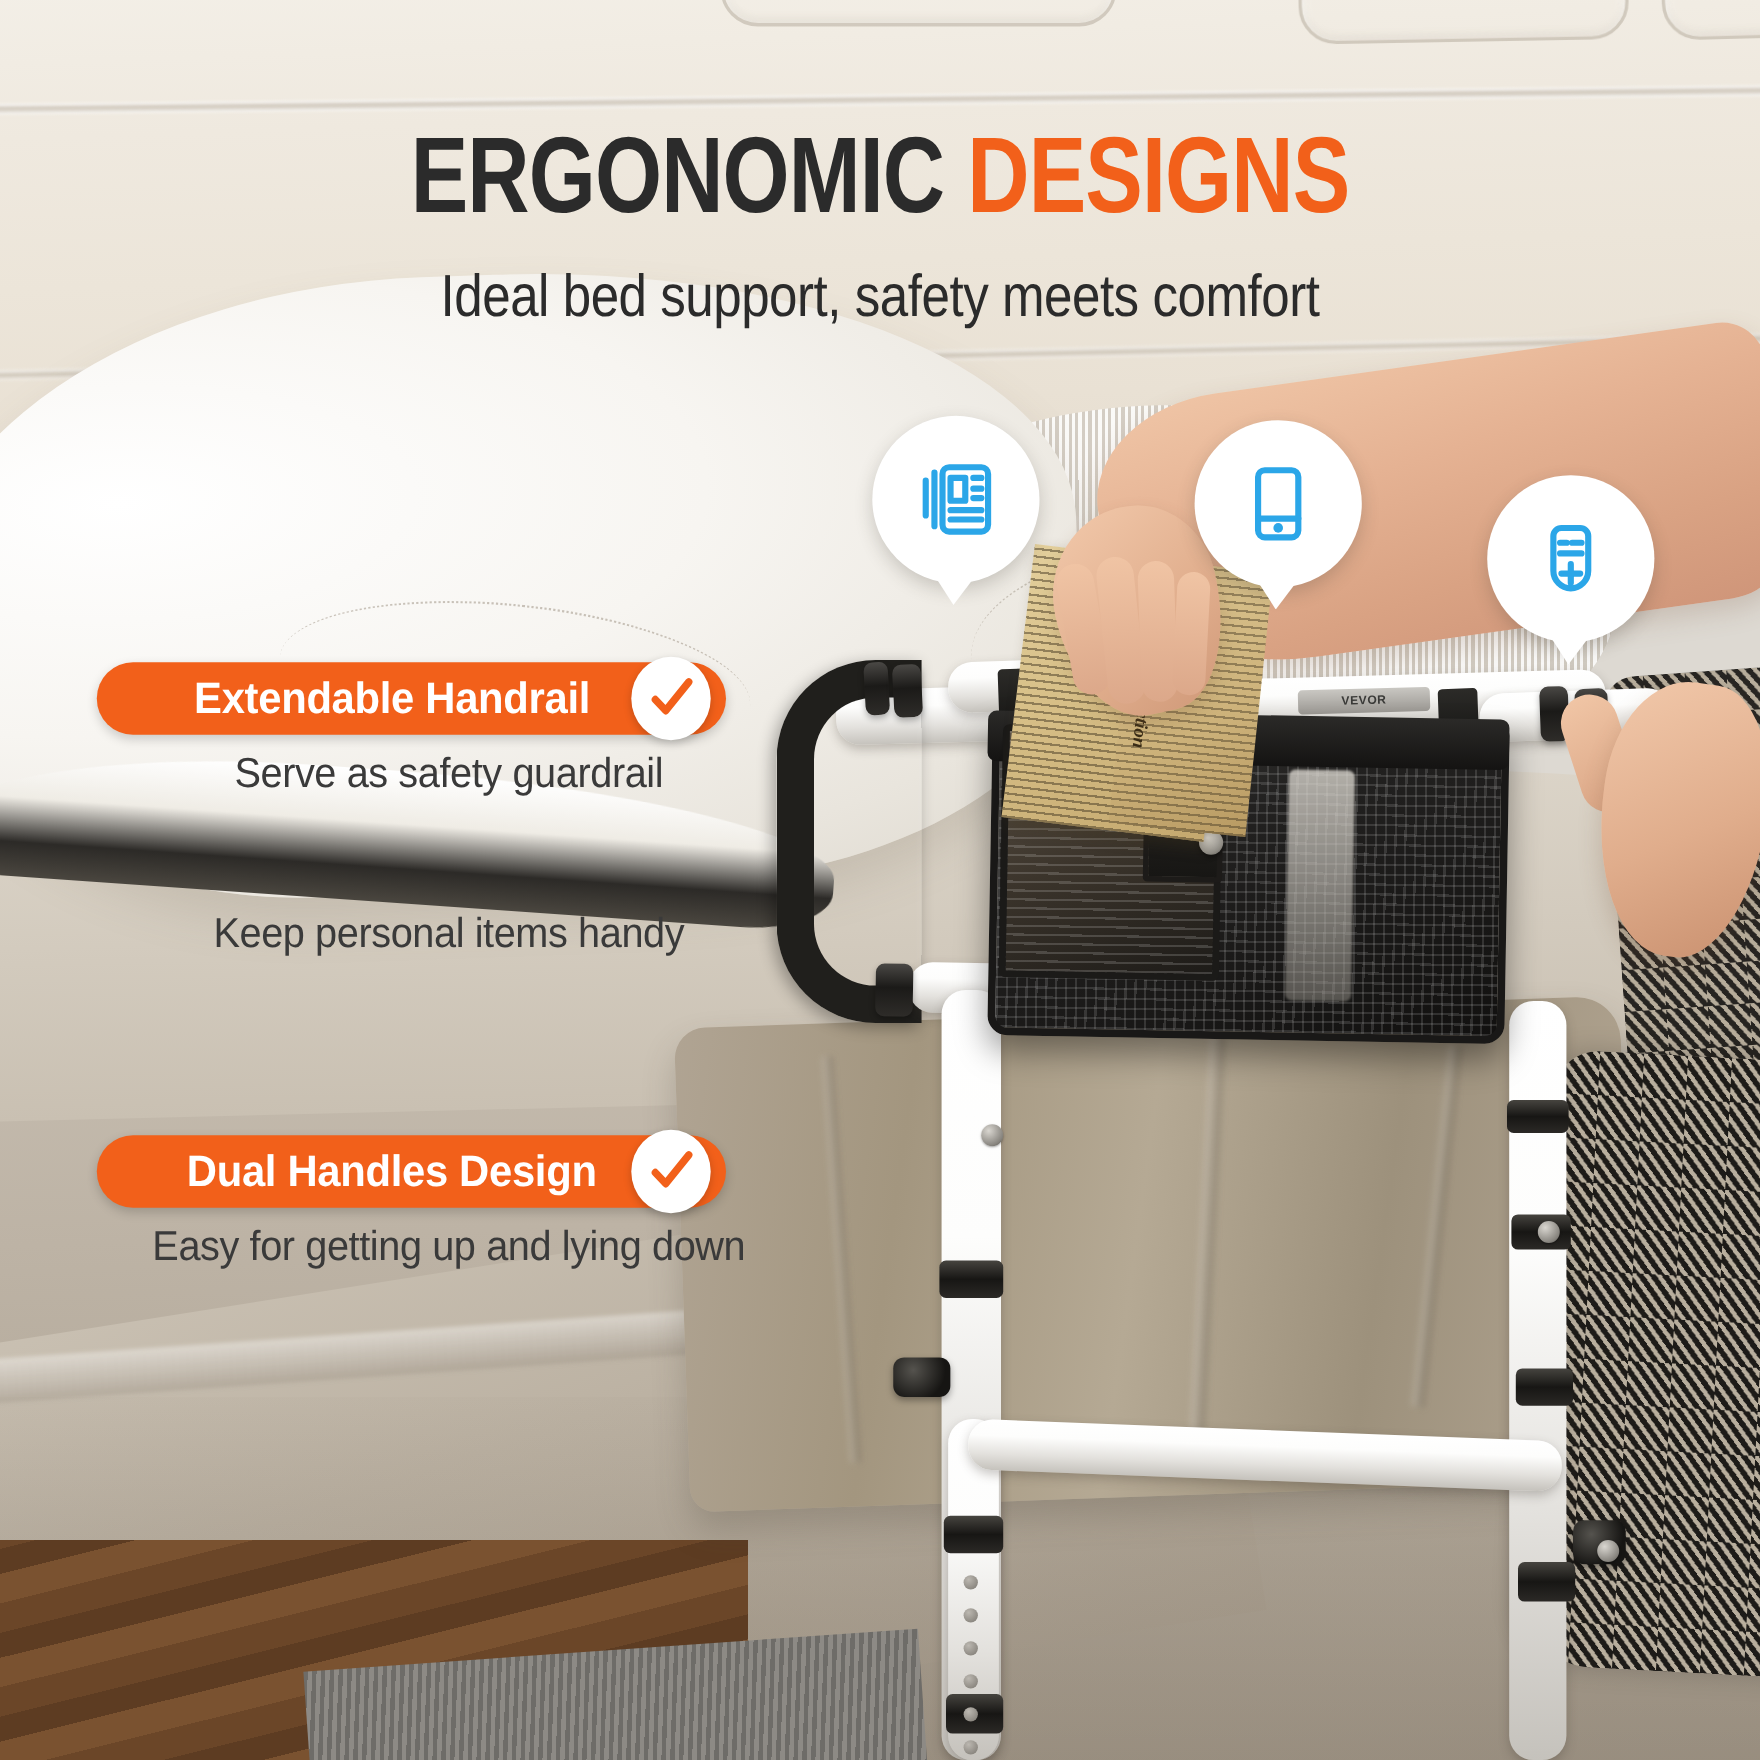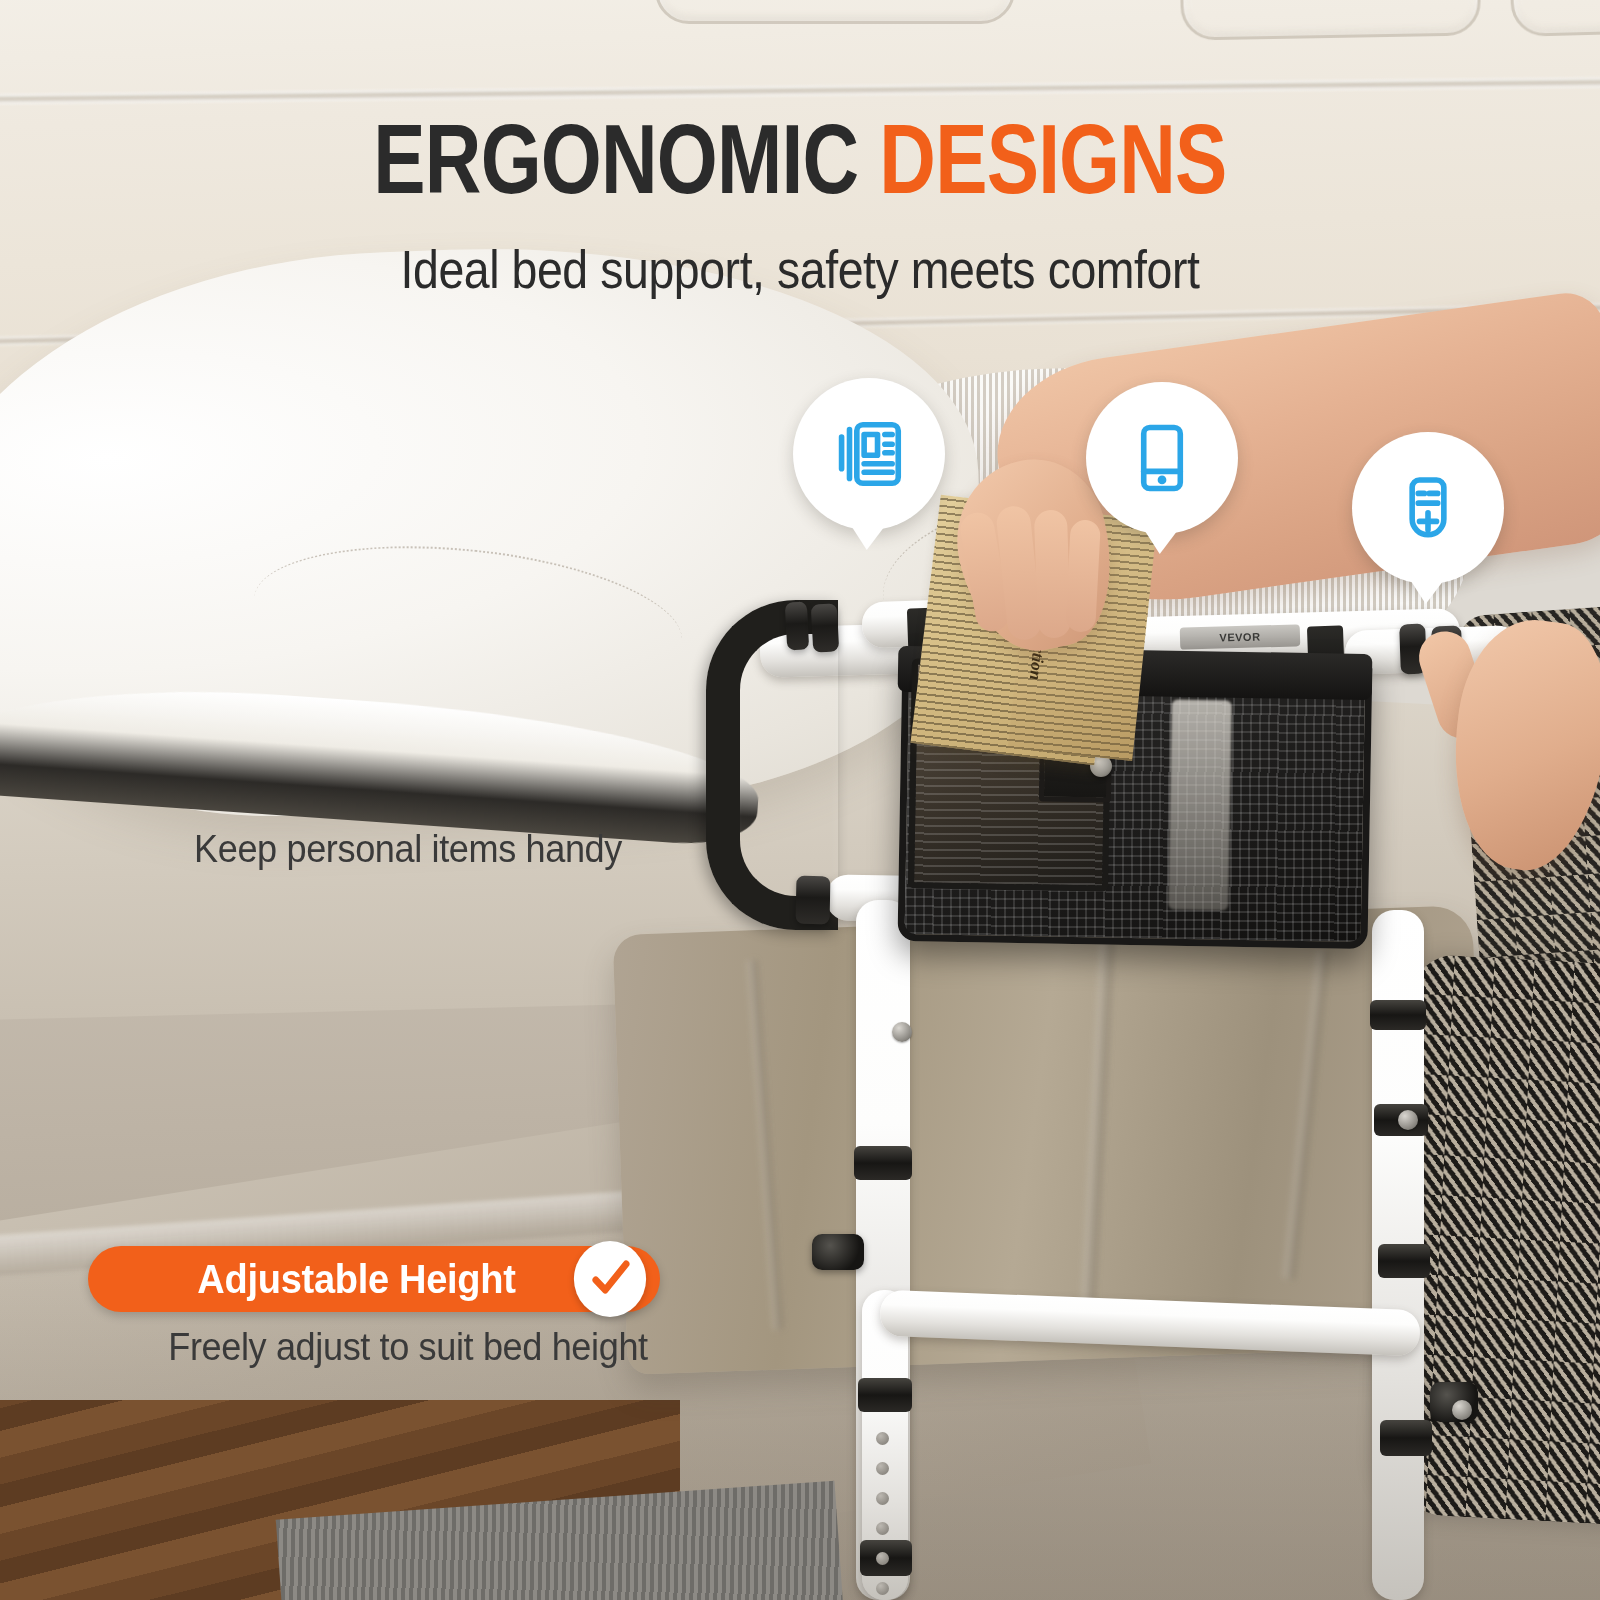--- a/index.html
+++ b/index.html
@@ -550,31 +550,42 @@
       </svg>
     </span>
   </div>
 
   <div class="title">
     <span class="dark">ERGONOMIC</span>
     <span class="accent">DESIGNS</span>
   </div>
   <div class="subtitle">Ideal bed support, safety meets comfort</div>
 
-
-  <div class="feature feat2">
-    <div class="f-desc">Keep personal items handy</div>
-  </div>
-
-
-  <div class="feature feat4">
+  <div class="feature feat1">
     <div class="f-pill">
-      <span>Adjustable Height</span>
+      <span>Extendable Handrail</span>
       <span class="f-check">
         <svg viewBox="0 0 48 48" fill="none" stroke="#F2601A" stroke-width="7" stroke-linecap="round" stroke-linejoin="round">
           <path d="M9 25l10 10L41 9"></path>
         </svg>
       </span>
     </div>
-    <div class="f-desc">Freely adjust to suit bed height</div>
-  </div>
+    <div class="f-desc">Serve as safety guardrail</div>
+  </div>
+
+  <div class="feature feat2">
+    <div class="f-desc">Keep personal items handy</div>
+  </div>
+
+  <div class="feature feat3">
+    <div class="f-pill">
+      <span>Dual Handles Design</span>
+      <span class="f-check">
+        <svg viewBox="0 0 48 48" fill="none" stroke="#F2601A" stroke-width="7" stroke-linecap="round" stroke-linejoin="round">
+          <path d="M9 25l10 10L41 9"></path>
+        </svg>
+      </span>
+    </div>
+    <div class="f-desc">Easy for getting up and lying down</div>
+  </div>
+
 
 </div>
 
 </body></html>

